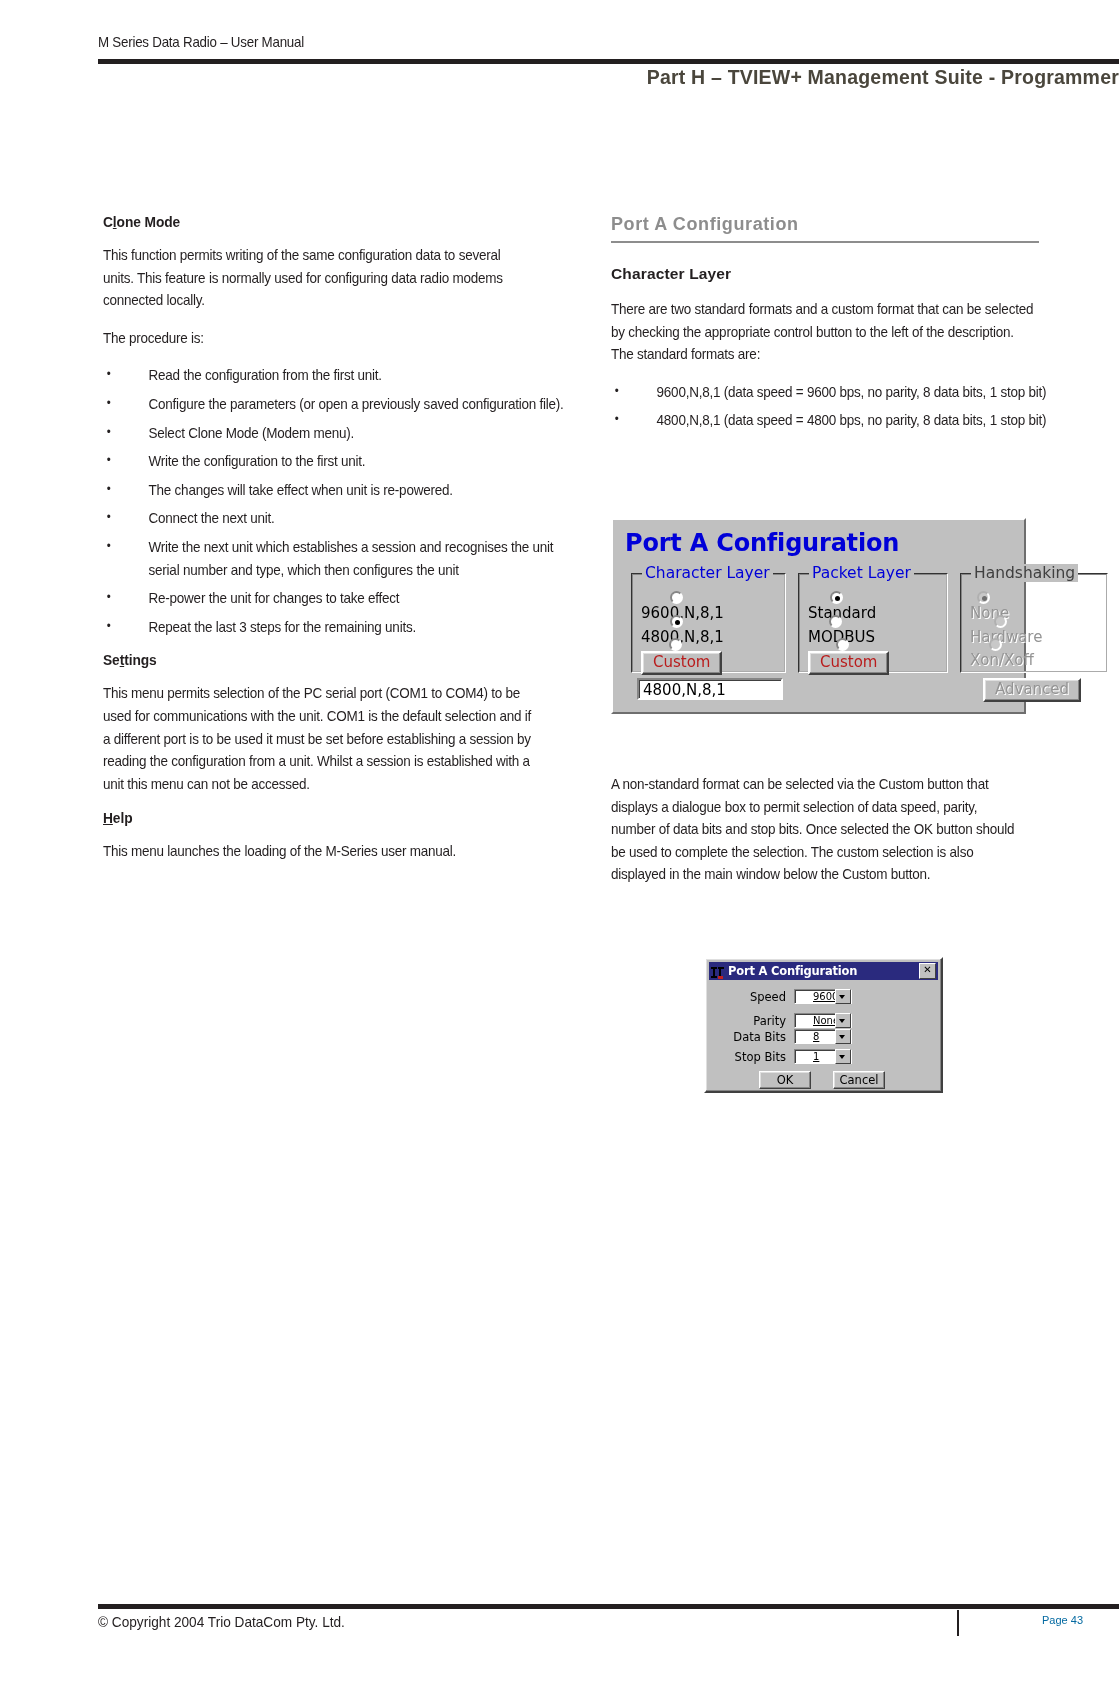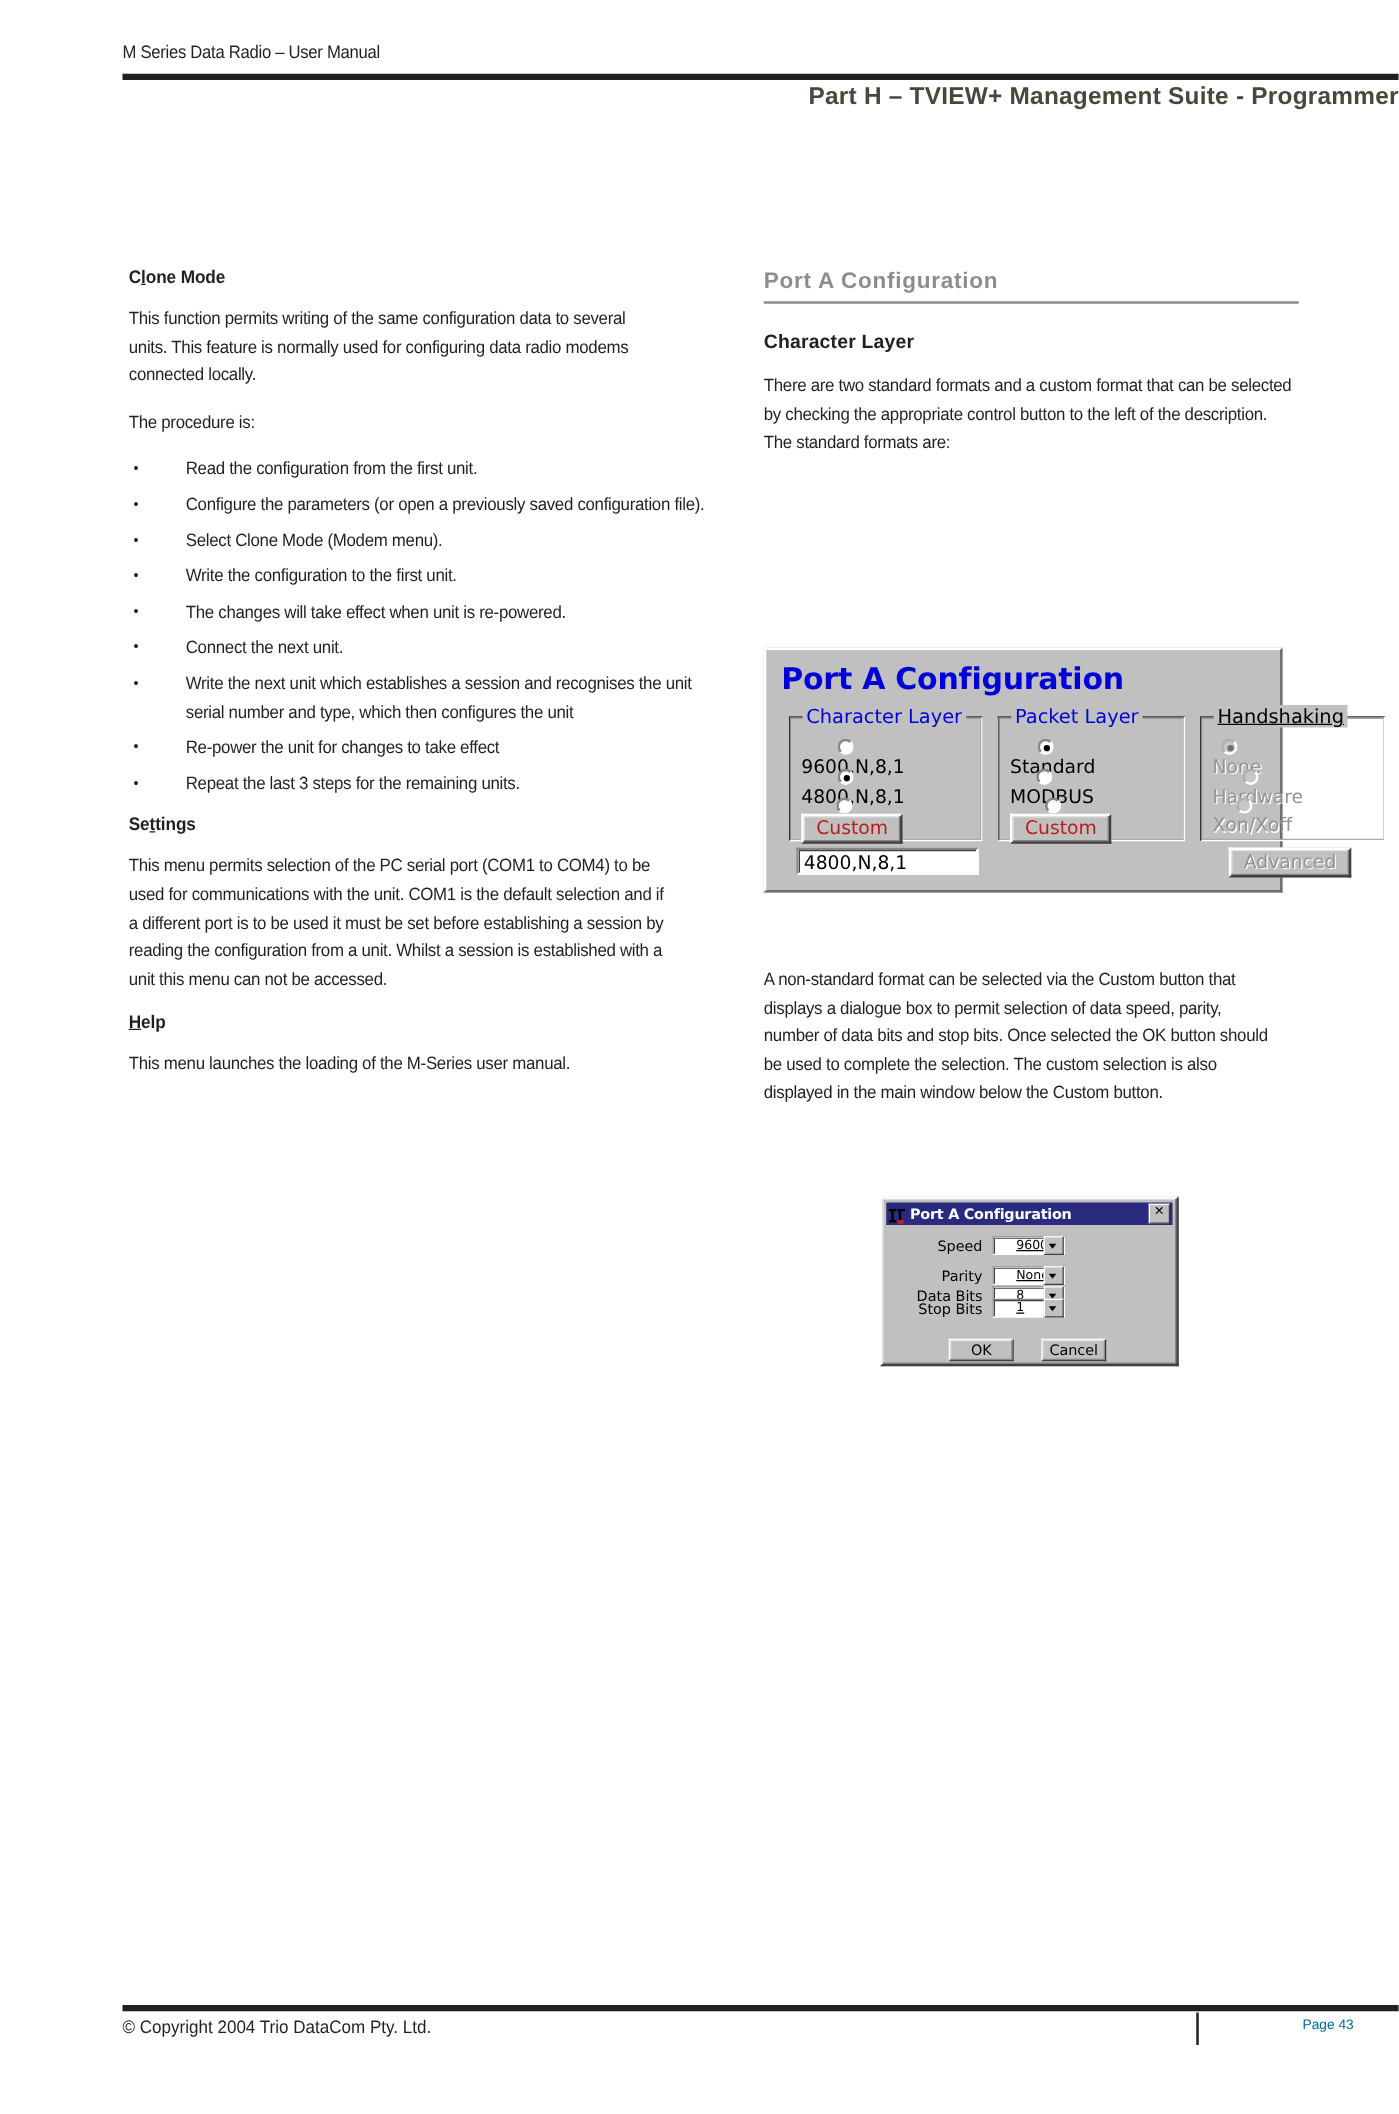--- a/index.html
+++ b/index.html
@@ -162,21 +162,21 @@
   .gbox-legend {
     position: absolute;
     top: -11px;
     left: 9px;
     background: #c0c0c0;
     padding: 0 3px;
     font-size: 15.5px;
     color: #0000d8;
     white-space: nowrap;
   }
-  .gbox-legend.dis { color: #000000; text-decoration: underline; }
+  .gbox-legend.dis { color: #404040; }
 
   .g-char   { left: 18px;  top: 53px;  width: 155px; height: 100px; }
   .g-packet { left: 185px; top: 53px;  width: 150px; height: 100px; }
   .g-hand   { left: 347px; top: 53px;  width: 148px; height: 100px; }
 
   .radio-row {
     position: absolute;
     left: 8px;
     display: flex;
     align-items: center;
@@ -424,20 +424,24 @@
   <p class="body">This menu launches the loading of the M-Series user manual.</p>
 </div>
 
 <div class="col col-right">
   <div class="sec-head">Port A  Configuration</div>
   <div class="sec-rule"></div>
 
   <h3 class="blk">Character Layer</h3>
   <p class="body">There are two standard formats and a custom format that can be selected by checking the appropriate control button to the left of the description. The standard formats are:</p>
 
+  <ul class="bullets">
+    <li>9600,N,8,1  (data speed = 9600 bps, no parity, 8 data bits, 1 stop bit)</li>
+    <li>4800,N,8,1  (data speed = 4800 bps, no parity, 8 data bits, 1 stop bit)</li>
+  </ul>
 </div>
 
 <div class="fig1">
   <div class="fig1-title">Port A Configuration</div>
 
   <div class="gbox g-char">
     <div class="gbox-legend">Character Layer</div>
 
     <div class="radio-row" style="top:16px;">
       <span class="rdo"></span>
@@ -533,21 +537,21 @@
   </div>
 
   <div class="frow" style="left:16px; top:70px;">
     <span class="flabel">Data Bits</span>
     <span class="combo">
       <span class="combo-val">8</span>
       <span class="combo-arrow"></span>
     </span>
   </div>
 
-  <div class="frow" style="left:16px; top:80px;">
+  <div class="frow" style="left:16px; top:90px;">
     <span class="flabel">Stop Bits</span>
     <span class="combo">
       <span class="combo-val">1</span>
       <span class="combo-arrow"></span>
     </span>
   </div>
 
   <div class="dbtn" style="left:53px; top:112px;">OK</div>
   <div class="dbtn" style="left:127px; top:112px;">Cancel</div>
 </div>

